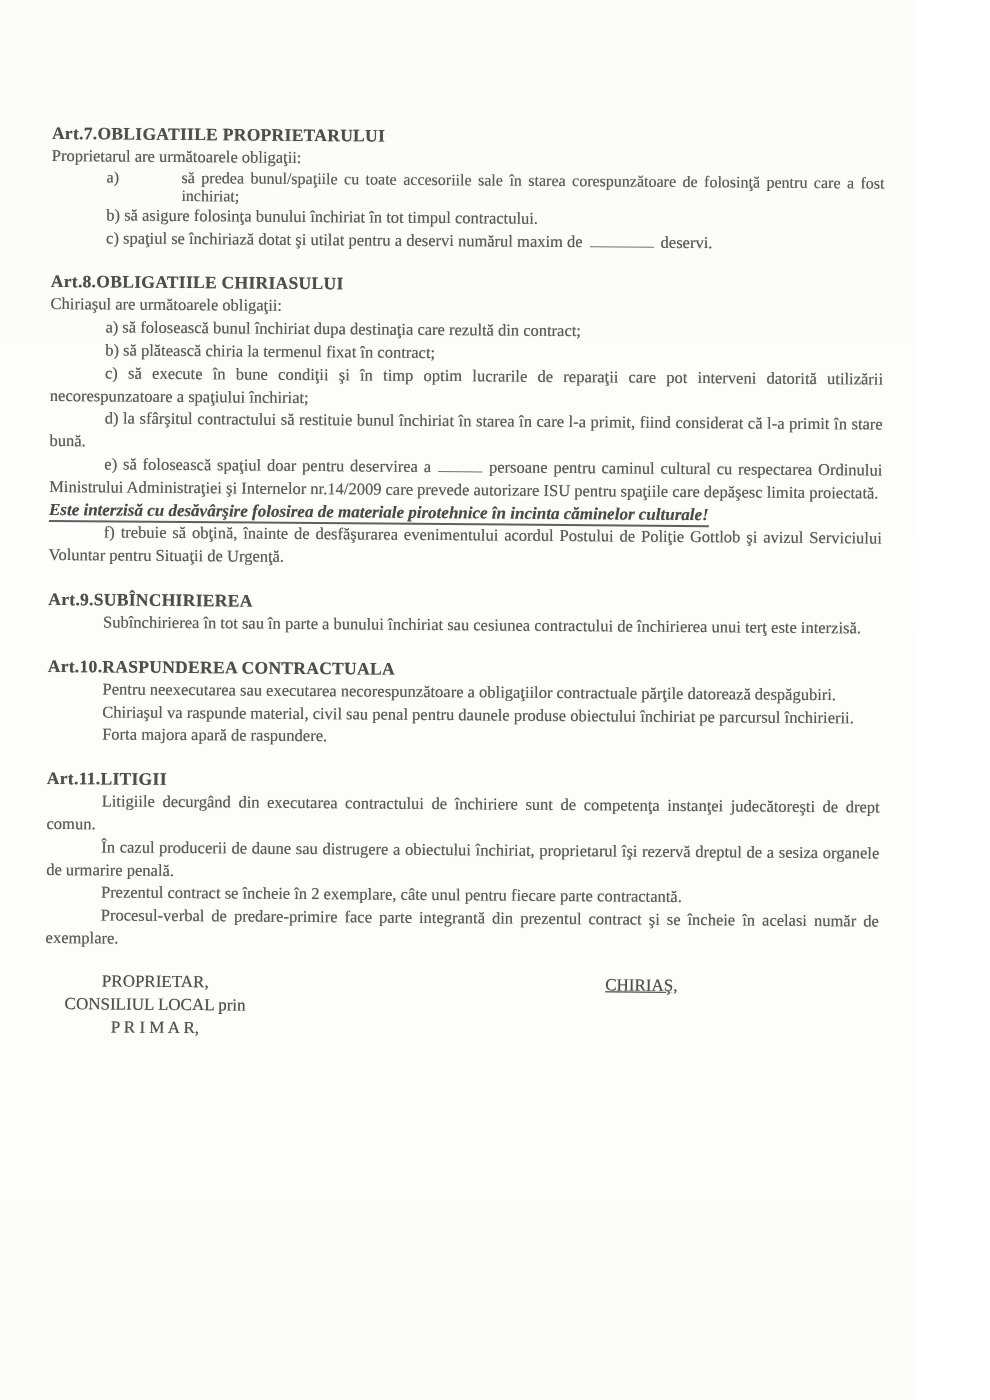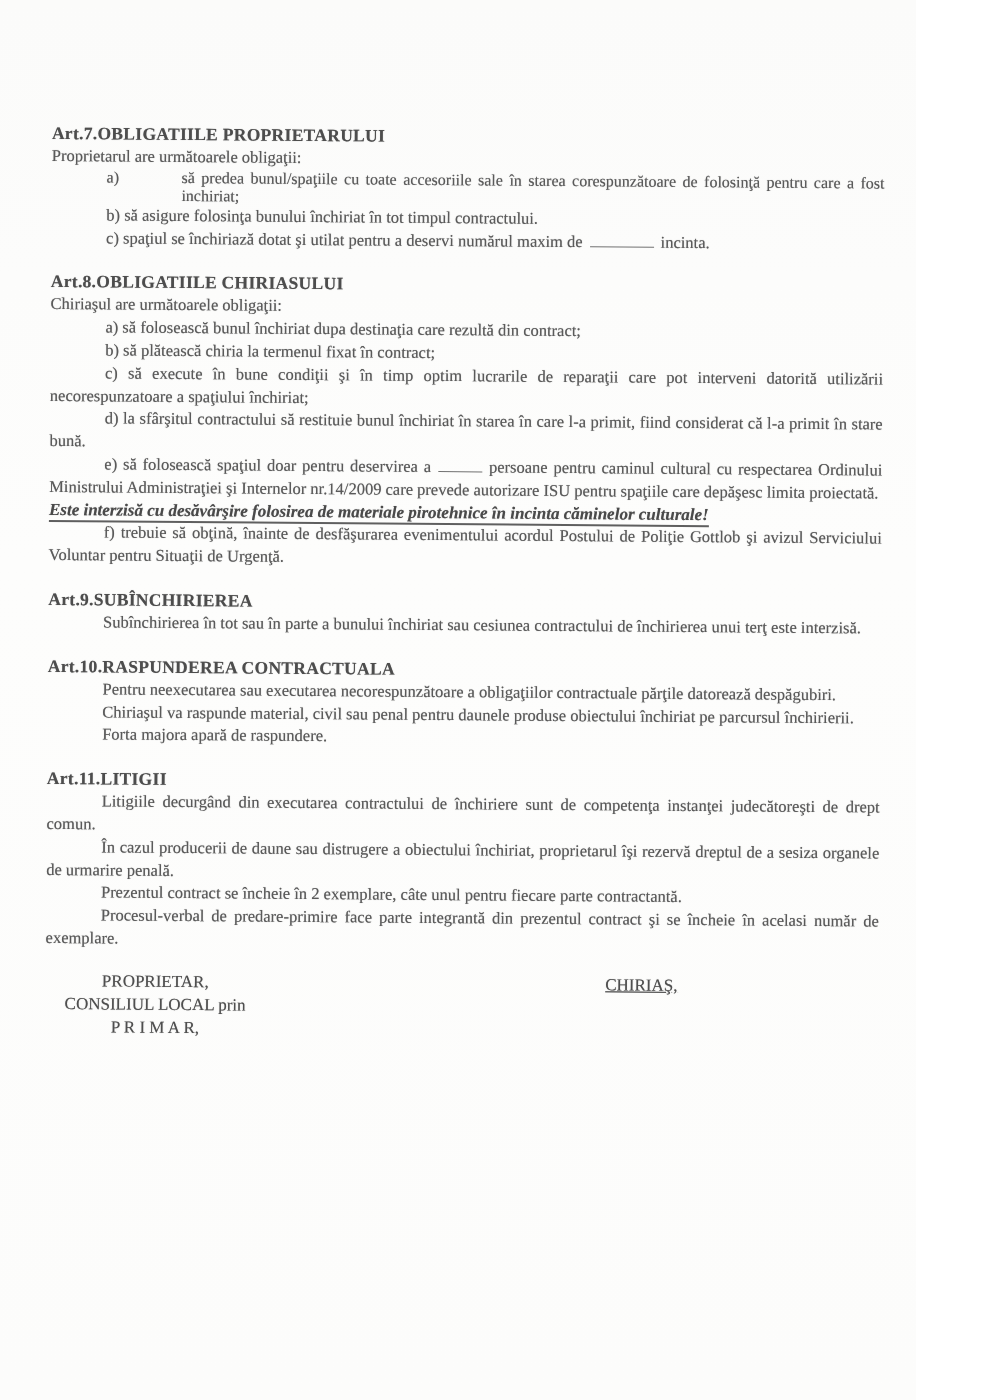--- a/index.html
+++ b/index.html
@@ -105,21 +105,21 @@
   <div class="content">
 
     <section>
       <h2>Art.7.OBLIGATIILE PROPRIETARULUI</h2>
       <p>Proprietarul are următoarele obligaţii:</p>
       <div class="item-a">
         <span class="label">a)</span>
         <span class="text">să predea bunul/spaţiile cu toate accesoriile sale în starea corespunzătoare de folosinţă pentru care a fost inchiriat;</span>
       </div>
       <p class="mleft">b) să asigure folosinţa bunului închiriat în tot timpul contractului.</p>
-      <p class="mleft"><span>c) spaţiul se închiriază dotat şi utilat pentru a deservi numărul maxim de</span><span class="blank blank-wide"></span><span>incinta.</span></p>
+      <p class="mleft"><span>c) spaţiul se închiriază dotat şi utilat pentru a deservi numărul maxim de</span><span class="blank blank-wide"></span><span>deservi.</span></p>
     </section>
 
     <section>
       <h2>Art.8.OBLIGATIILE CHIRIASULUI</h2>
       <p>Chiriaşul are următoarele obligaţii:</p>
       <p class="mleft">a) să folosească bunul închiriat dupa destinaţia care rezultă din contract;</p>
       <p class="mleft">b) să plătească chiria la termenul fixat în contract;</p>
       <p class="indent">c) să execute în bune condiţii şi în timp optim lucrarile de reparaţii care pot interveni datorită utilizării necorespunzatoare a spaţiului închiriat;</p>
       <p class="indent">d) la sfârşitul contractului să restituie bunul închiriat în starea în care l-a primit, fiind considerat că l-a primit în stare bună.</p>
       <p class="indent"><span>e) să folosească spaţiul doar pentru deservirea a</span><span class="blank blank-narrow"></span><span>persoane pentru caminul cultural cu respectarea Ordinului Ministrului Administraţiei şi Internelor nr.14/2009 care prevede autorizare ISU pentru spaţiile care depăşesc limita proiectată.</span></p>

